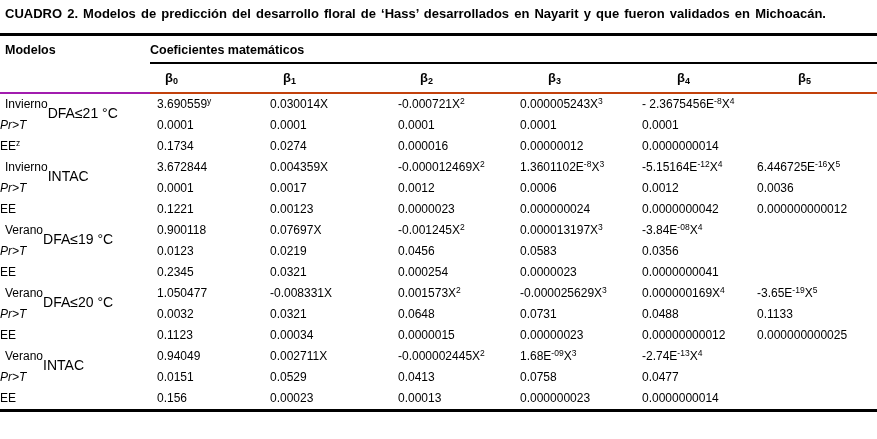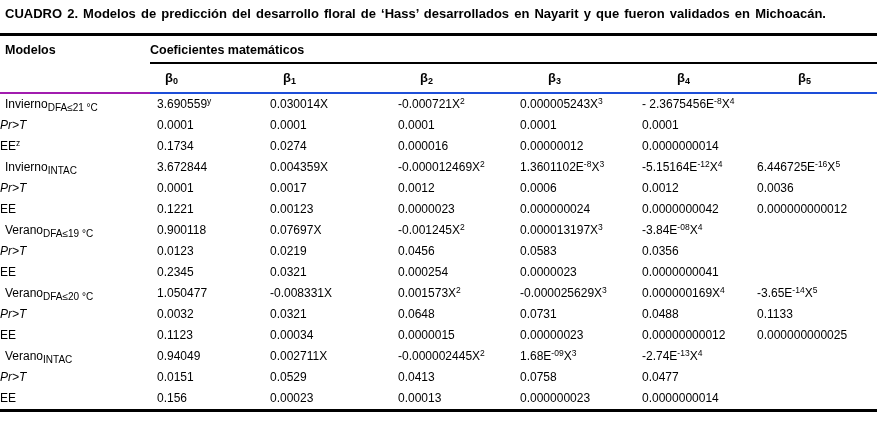--- a/index.html
+++ b/index.html
@@ -20,21 +20,21 @@
   th.modelos{
     text-align:left;vertical-align:top;font-size:12.5px;
     padding:7px 0 0 5px;border-bottom:2px solid #a21caf;
   }
   th.coef-group{
     text-align:left;font-size:12.5px;padding:7px 0 5px 0;
     border-bottom:2px solid #000;
   }
   th.beta{
     text-align:left;font-size:13px;padding:6px 0 7px 0;
-    border-bottom:2px solid #1d4ed8;
+    border-bottom:2px solid #c2410c;
   }
   th.b0{padding-left:15px}
   th.b1{padding-left:20px}
   th.b2{padding-left:35px}
   th.b3{padding-left:36px}
   th.b4{padding-left:45px}
   th.b5{padding-left:48px}
   tbody td{
     font-size:12px;height:21px;line-height:21px;vertical-align:middle;
     white-space:nowrap;padding:0;
@@ -43,21 +43,21 @@
   td.label-cell.stat{text-align:left;padding-right:12px;}
   td.label-cell.stat.it{font-style:italic;}
   td.c0{padding-left:7px}
   td.c1{padding-left:7px}
   td.c2{padding-left:13px}
   td.c3{padding-left:8px}
   td.c4{padding-left:10px}
   td.c5{padding-left:7px}
   tbody tr:last-child td{border-bottom:3px solid #000;}
   sup{font-size:8.5px;position:relative;top:-4px;vertical-align:baseline;line-height:0;}
-  sub{font-size:10px;position:relative;top:3px;vertical-align:baseline;line-height:0;}
+  sub{font-size:14px;position:relative;top:10px;vertical-align:baseline;line-height:0;}
   th sub{font-size:9px;top:2px;}
   .footnote{font-size:10.5px;padding:6px 0 0 4px;}
 </style>
 </head>
 <body>
 
 <div class="page">
 
   <div class="caption">CUADRO 2. Modelos de predicción del desarrollo floral de ‘Hass’ desarrollados en Nayarit y que fueron validados en Michoacán.</div>
 
@@ -167,21 +167,21 @@
           <td class="value-cell c4">0.0000000041</td>
           <td class="value-cell c5"></td>
         </tr>
         <tr>
           <td class="label-cell model">Verano<sub>DFA≤20 °C</sub></td>
           <td class="value-cell c0">1.050477</td>
           <td class="value-cell c1">-0.008331X</td>
           <td class="value-cell c2">0.001573X<sup>2</sup></td>
           <td class="value-cell c3">-0.000025629X<sup>3</sup></td>
           <td class="value-cell c4">0.000000169X<sup>4</sup></td>
-          <td class="value-cell c5">-3.65E<sup>-14</sup>X<sup>5</sup></td>
+          <td class="value-cell c5">-3.65E<sup>-19</sup>X<sup>5</sup></td>
         </tr>
         <tr>
           <td class="label-cell stat it">Pr&gt;T</td>
           <td class="value-cell c0">0.0032</td>
           <td class="value-cell c1">0.0321</td>
           <td class="value-cell c2">0.0648</td>
           <td class="value-cell c3">0.0731</td>
           <td class="value-cell c4">0.0488</td>
           <td class="value-cell c5">0.1133</td>
         </tr>

